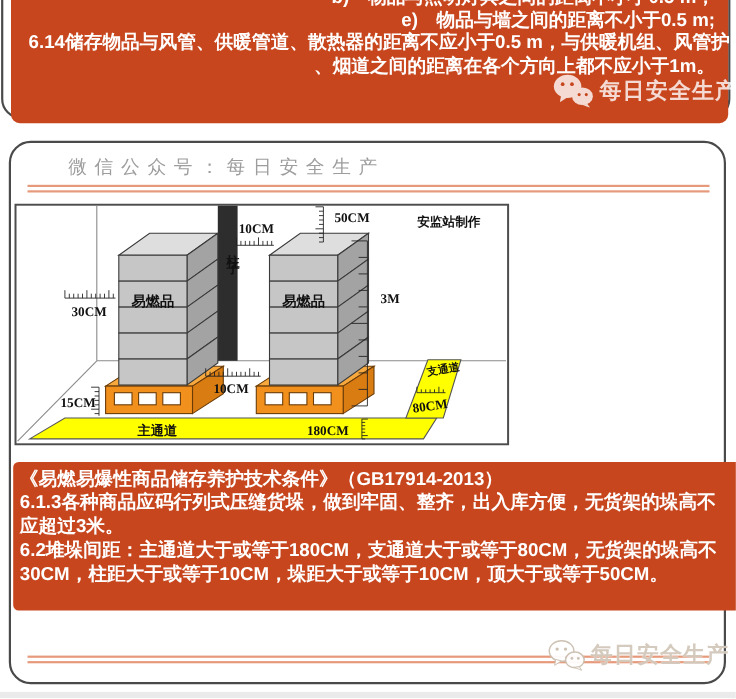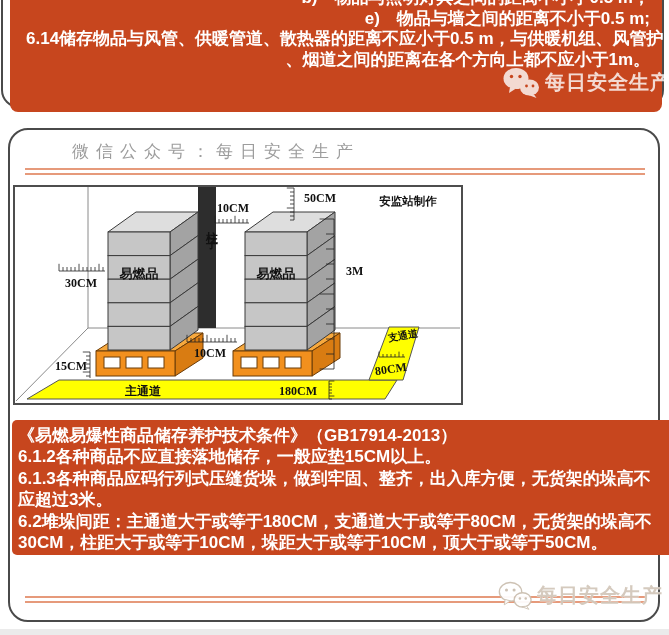--- a/index.html
+++ b/index.html
@@ -23,21 +23,21 @@
   .wm-top .wm-text{color:#fff;}
   .wm-bot{left:498px;top:580px;color:#cbbfb0;opacity:.95;z-index:6;}
   .wm-bot .wm-text{color:#d3c8bb;text-shadow:0 0 1px #fff;}
   .wm-text{font-size:20px;font-weight:bold;letter-spacing:1px;white-space:nowrap;}
 
   
   .main-card{position:absolute;left:8px;top:128px;width:648px;height:490px;
     border:2px solid #4a4a4a;border-radius:20px;background:#fff;}
 
   .card-header{position:absolute;left:62px;top:140px;font-size:17px;color:#9d9d9d;
-    letter-spacing:7px;white-space:nowrap;margin-left:10px;}
+    letter-spacing:7px;white-space:nowrap;}
 
   .dbl-line{position:absolute;left:25px;width:620px;height:3px;
     border-top:2px solid #e69a7b;border-bottom:2px solid #e69a7b;}
   .dbl-top{top:168px;}
   .dbl-bot{top:596px;z-index:4;}
 
   .diagram{position:absolute;left:13px;top:185px;width:450px;height:220px;}
 
   
   .red-bot{position:absolute;left:12px;top:420px;width:664px;height:135px;
@@ -166,21 +166,20 @@
     <text x="197" y="172" class="dim" text-anchor="middle">10CM</text>
     <text x="130" y="210" class="cjk" font-size="12" text-anchor="middle">主通道</text>
     <text x="285" y="210" class="dim" text-anchor="middle">180CM</text>
     <text x="390" y="154" class="cjk" font-size="10" text-anchor="middle" transform="rotate(-10 390 151)">支通道</text>
     <text x="378" y="188" class="dim" font-size="10.5" text-anchor="middle" transform="rotate(-8 378 185)">80CM</text>
     <text x="395" y="20" class="cjk" font-size="11.5" text-anchor="middle">安监站制作</text>
   </svg>
 
   <div class="red-bot">
     <div>《易燃易爆性商品储存养护技术条件》（GB17914-2013）</div>
-    <div>6.1.2各种商品不应直接落地储存，一般应垫15CM以上。</div>
     <div>6.1.3各种商品应码行列式压缝货垛，做到牢固、整齐，出入库方便，无货架的垛高不</div>
     <div>应超过3米。</div>
     <div>6.2堆垛间距：主通道大于或等于180CM，支通道大于或等于80CM，无货架的垛高不</div>
     <div>30CM，柱距大于或等于10CM，垛距大于或等于10CM，顶大于或等于50CM。</div>
   </div>
 
   <div class="dbl-line dbl-bot"></div>
 
   <div class="wm wm-bot">
     <svg width="34" height="30" viewBox="0 0 38 32">

